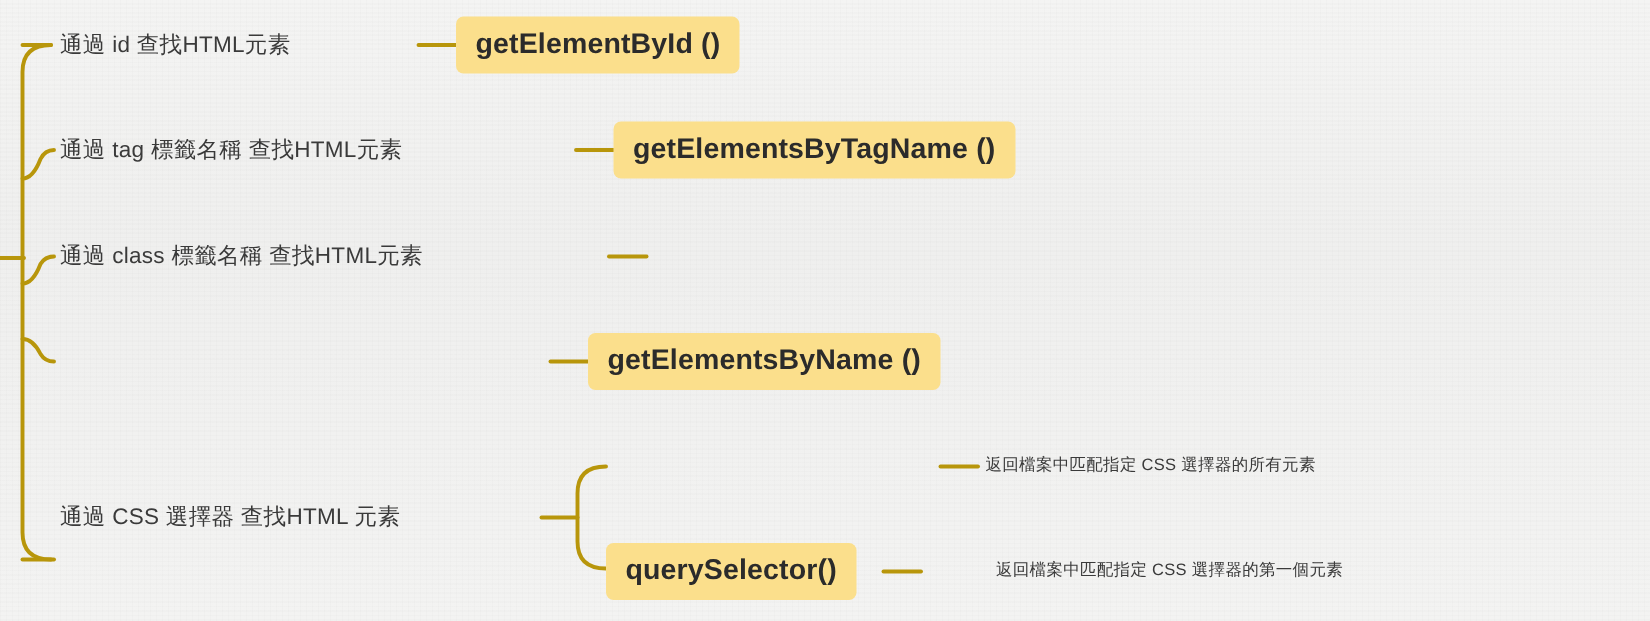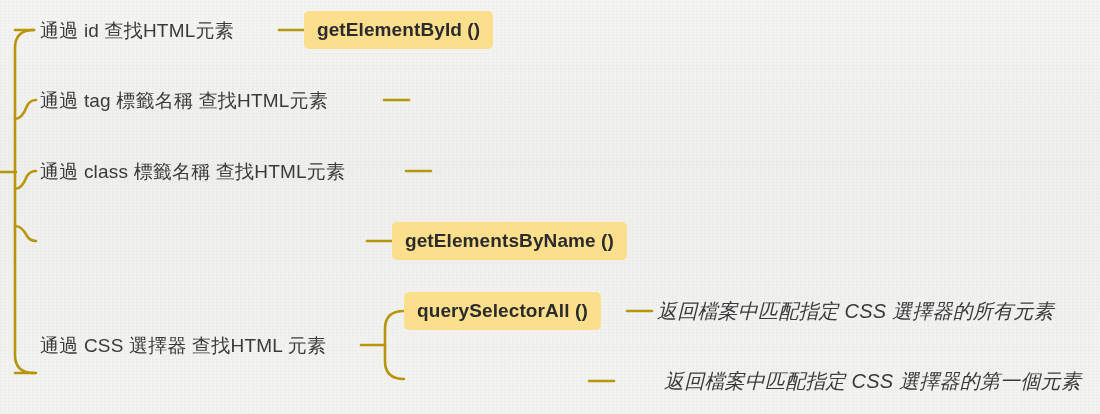--- a/index.html
+++ b/index.html
@@ -31,21 +31,21 @@
     top: 0;
     width: 1100px;
     height: 414px;
     pointer-events: none;
   }
 
   .node-text {
     position: absolute;
     white-space: nowrap;
     color: #3a3a3a;
-    font-size: 19px;
+    font-size: 15px;
     line-height: 1;
     letter-spacing: 0.2px;
     transform: translateY(-50%);
   }
 
   .chip {
     position: absolute;
     white-space: nowrap;
     background: #fbdf8c;
     color: #2b2b2b;
@@ -55,25 +55,24 @@
     padding: 9px 13px 10px 13px;
     border-radius: 5px;
     transform: translateY(-50%);
     letter-spacing: 0.1px;
   }
 
   .desc-text {
     position: absolute;
     white-space: nowrap;
     color: #3a3a3a;
-    font-size: 20px;
+    font-size: 11px;
     line-height: 1;
     transform: translateY(-50%);
     letter-spacing: 0.2px;
-    font-style: italic;
   }
 </style>
 </head>
 <body>
 
 <div id="mindmap">
 
   <svg id="connectors" viewBox="0 0 1100 414" width="1100" height="414" xmlns="http://www.w3.org/2000/svg">
 
     <path d="M 0 172 L 16 172" stroke="#b8960b" stroke-width="2.6" fill="none" stroke-linecap="round"></path>
@@ -95,25 +94,26 @@
     <path d="M 404 311 Q 385 311 385 329 L 385 361 Q 385 379 404 379" stroke="#b8960b" stroke-width="2.6" fill="none" stroke-linecap="round"></path>
 
     <path d="M 627 311 L 652 311" stroke="#b8960b" stroke-width="2.6" fill="none" stroke-linecap="round"></path>
     <path d="M 589 381 L 614 381" stroke="#b8960b" stroke-width="2.6" fill="none" stroke-linecap="round"></path>
   </svg>
 
   <div class="node-text" style="left:40px; top:30px;">通過 id 查找HTML元素</div>
   <div class="chip" style="left:304px; top:30px;">getElementById ()</div>
 
   <div class="node-text" style="left:40px; top:100px;">通過 tag 標籤名稱 查找HTML元素</div>
+  <div class="chip" style="left:409px; top:100px;">getElementsByTagName ()</div>
 
   <div class="node-text" style="left:40px; top:171px;">通過 class 標籤名稱 查找HTML元素</div>
 
   <div class="chip" style="left:392px; top:241px;text-align:center;">getElementsByName ()</div>
 
   <div class="node-text" style="left:40px; top:345px;text-align:right;">通過 CSS 選擇器 查找HTML 元素</div>
 
-  <div class="chip" style="left:404px; top:311px;">querySelectorAll ()</div>
   <div class="desc-text" style="left:657px; top:311px;">返回檔案中匹配指定 CSS 選擇器的所有元素</div>
 
+  <div class="chip" style="left:404px; top:381px;">querySelector()</div>
   <div class="desc-text" style="left:619px; top:381px;margin-left:45px;">返回檔案中匹配指定 CSS 選擇器的第一個元素</div>
 
 </div>
 
 </body></html>

